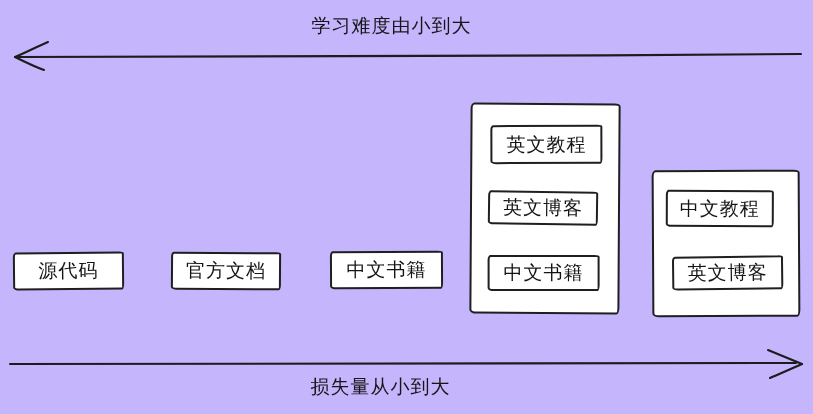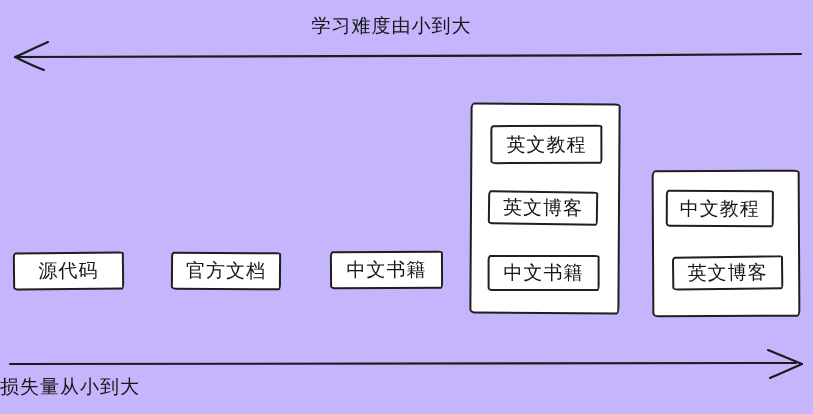--- a/index.html
+++ b/index.html
@@ -17,21 +17,21 @@
     color: #1c1c1c;
   }
   .axis-label {
     position: absolute;
     font-size: 19px;
     letter-spacing: 1px;
     color: #161616;
     white-space: nowrap;
   }
   .axis-label.top  { left: 0; right: 30px; top: 13px; text-align: center; }
-  .axis-label.bottom { left: 0; right: 52px; top: 374px; }
+  .axis-label.bottom { left: 0; right: 52px; top: 374px; text-align: center; }
   .arrows-layer {
     position: absolute;
     left: 0; top: 0;
     width: 813px; height: 414px;
     pointer-events: none;
   }
   .arrows-layer path {
     fill: none;
     stroke: #1c1c1c;
     stroke-width: 2.1;

